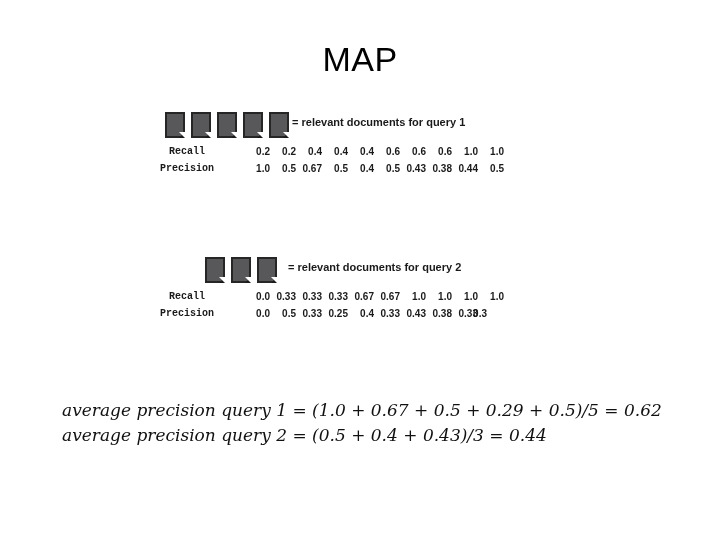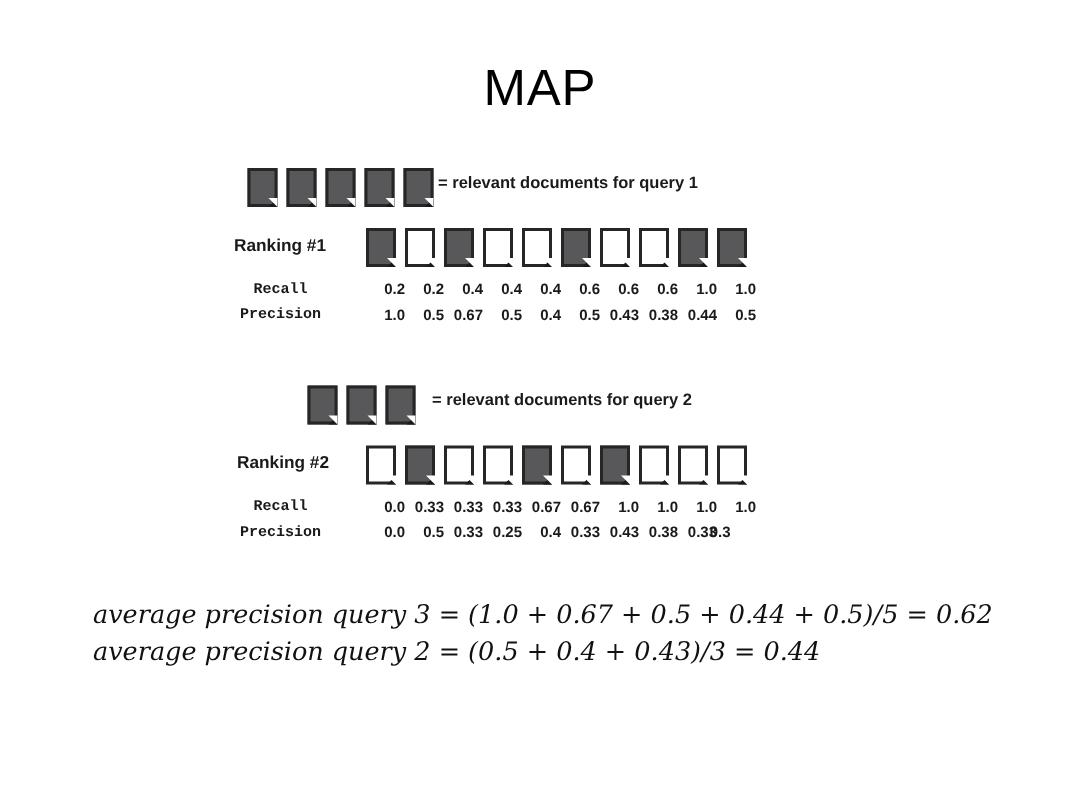--- a/index.html
+++ b/index.html
@@ -150,35 +150,20 @@
       <div id="q1-legend-icons">
           <div class="doc" style="left: 165px; top: 4px;"></div>
           <div class="doc" style="left: 191px; top: 4px;"></div>
           <div class="doc" style="left: 217px; top: 4px;"></div>
           <div class="doc" style="left: 243px; top: 4px;"></div>
           <div class="doc" style="left: 269px; top: 4px;"></div>
         </div>
       <div class="legend-text" style="left:292px;">= relevant documents for query 1</div>
     </div>
 
-    <div class="ranking-row">
-      <div class="ranking-label" style="left:156px;">Ranking #1</div>
-      <div id="q1-ranking-icons">
-          <div class="doc" style="left: 244px; top: 6px;"></div>
-          <div class="doc empty" style="left: 270px; top: 6px;"></div>
-          <div class="doc" style="left: 296px; top: 6px;"></div>
-          <div class="doc empty" style="left: 322px; top: 6px;"></div>
-          <div class="doc empty" style="left: 348px; top: 6px;"></div>
-          <div class="doc" style="left: 374px; top: 6px;"></div>
-          <div class="doc empty" style="left: 400px; top: 6px;"></div>
-          <div class="doc empty" style="left: 426px; top: 6px;"></div>
-          <div class="doc" style="left: 452px; top: 6px;"></div>
-          <div class="doc" style="left: 478px; top: 6px;"></div>
-        </div>
-    </div>
 
     <div class="metric-row">
       <div class="metric-label" style="left:148px; width:78px;">Recall</div>
       <div id="q1-recall-values">
           <div class="metric-value" style="left: 238px; width: 32px;">0.2</div>
           <div class="metric-value" style="left: 264px; width: 32px;">0.2</div>
           <div class="metric-value" style="left: 290px; width: 32px;">0.4</div>
           <div class="metric-value" style="left: 316px; width: 32px;">0.4</div>
           <div class="metric-value" style="left: 342px; width: 32px;">0.4</div>
           <div class="metric-value" style="left: 368px; width: 32px;">0.6</div>
@@ -211,35 +196,20 @@
 
     <div class="legend-row">
       <div id="q2-legend-icons">
           <div class="doc" style="left: 205px; top: 4px;"></div>
           <div class="doc" style="left: 231px; top: 4px;"></div>
           <div class="doc" style="left: 257px; top: 4px;"></div>
         </div>
       <div class="legend-text" style="left:288px;">= relevant documents for query 2</div>
     </div>
 
-    <div class="ranking-row">
-      <div class="ranking-label" style="left:158px;">Ranking #2</div>
-      <div id="q2-ranking-icons">
-          <div class="doc empty" style="left: 244px; top: 6px;"></div>
-          <div class="doc" style="left: 270px; top: 6px;"></div>
-          <div class="doc empty" style="left: 296px; top: 6px;"></div>
-          <div class="doc empty" style="left: 322px; top: 6px;"></div>
-          <div class="doc" style="left: 348px; top: 6px;"></div>
-          <div class="doc empty" style="left: 374px; top: 6px;"></div>
-          <div class="doc" style="left: 400px; top: 6px;"></div>
-          <div class="doc empty" style="left: 426px; top: 6px;"></div>
-          <div class="doc empty" style="left: 452px; top: 6px;"></div>
-          <div class="doc empty" style="left: 478px; top: 6px;"></div>
-        </div>
-    </div>
 
     <div class="metric-row">
       <div class="metric-label" style="left:148px; width:78px;">Recall</div>
       <div id="q2-recall-values">
           <div class="metric-value" style="left: 238px; width: 32px;">0.0</div>
           <div class="metric-value" style="left: 264px; width: 32px;">0.33</div>
           <div class="metric-value" style="left: 290px; width: 32px;">0.33</div>
           <div class="metric-value" style="left: 316px; width: 32px;">0.33</div>
           <div class="metric-value" style="left: 342px; width: 32px;">0.67</div>
           <div class="metric-value" style="left: 368px; width: 32px;">0.67</div>
@@ -264,16 +234,16 @@
           <div class="metric-value" style="left: 446px; width: 32px;">0.33</div>
           <div class="metric-value" style="left: 455px; width: 32px;">0.3</div>
         </div>
     </div>
 
   </div>
 
 </div>
 
 <div class="equations">
-  <div class="eq">average precision query 3 = (1.0 + 0.67 + 0.5 + 0.44 + 0.5)/5 = 0.62</div>
+  <div class="eq">average precision query 1 = (1.0 + 0.67 + 0.5 + 0.29 + 0.5)/5 = 0.62</div>
   <div class="eq">average precision query 2 = (0.5 + 0.4 + 0.43)/3 = 0.44</div>
   <div class="eq-gap"></div>
 </div>
 
 </body></html>

